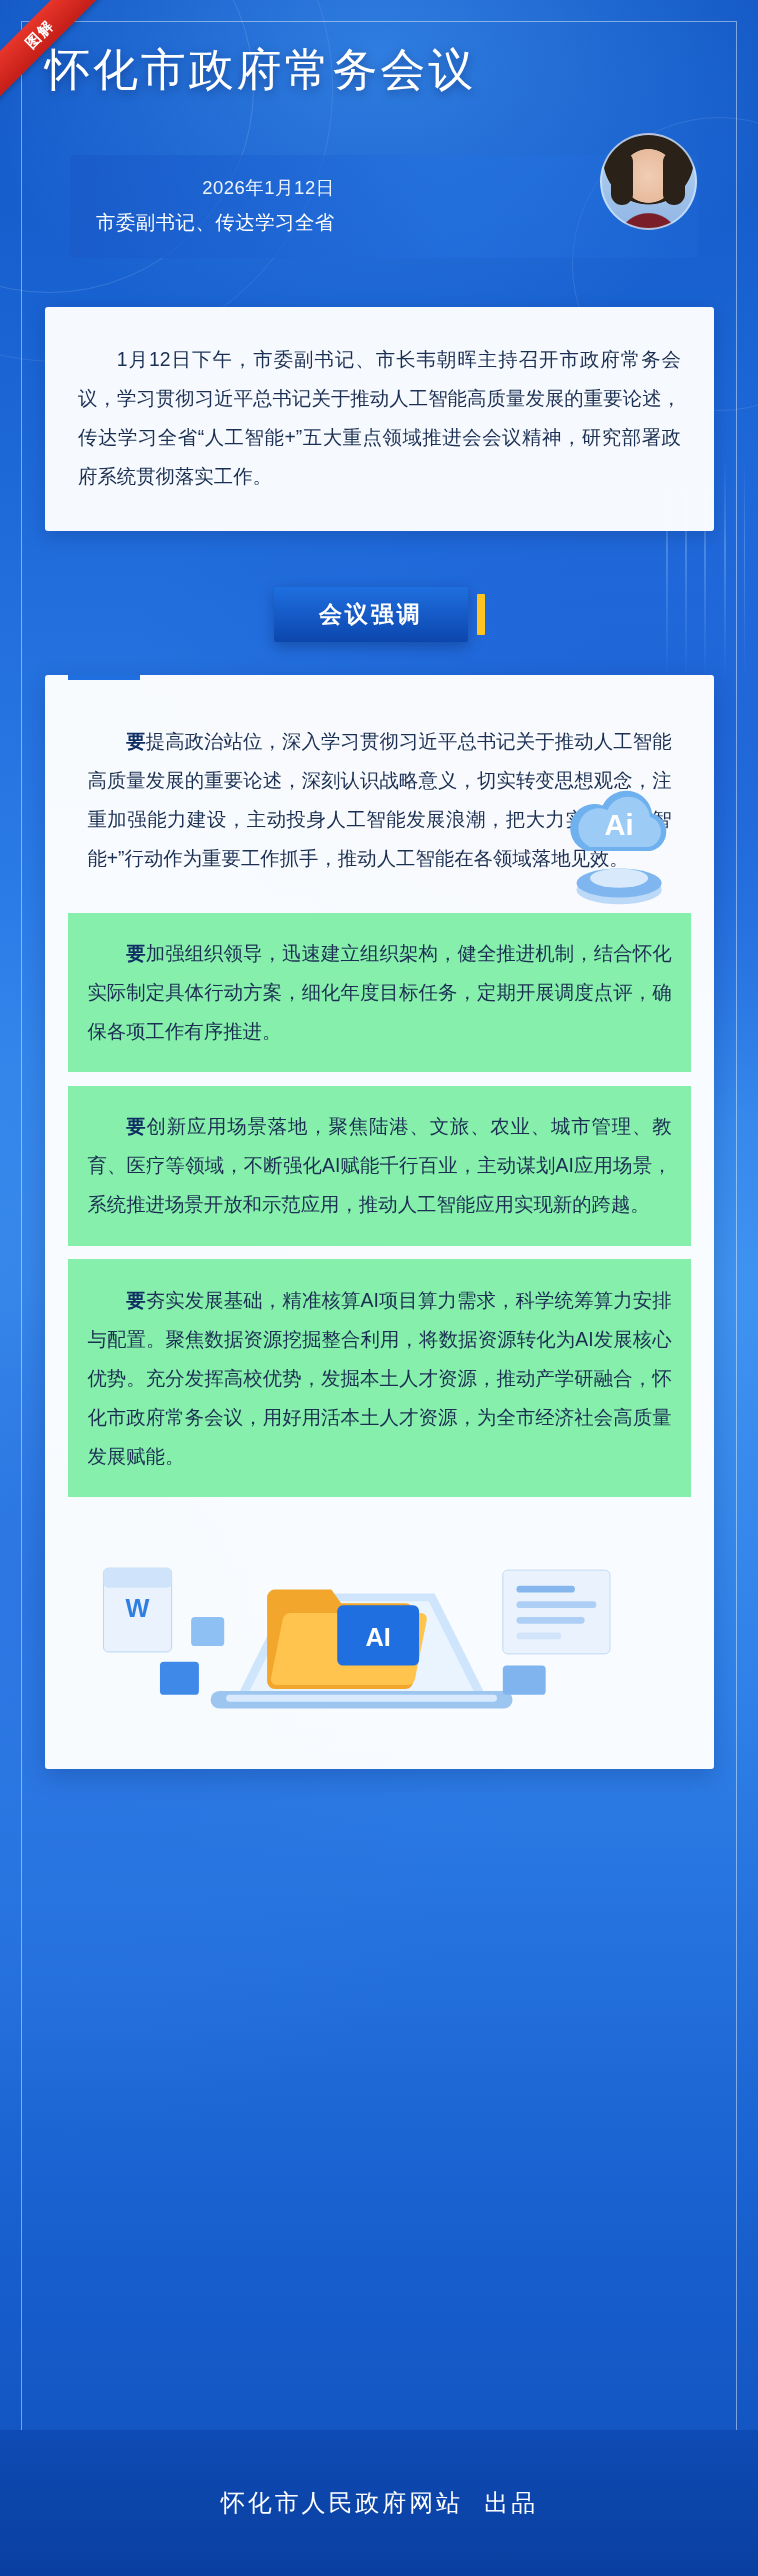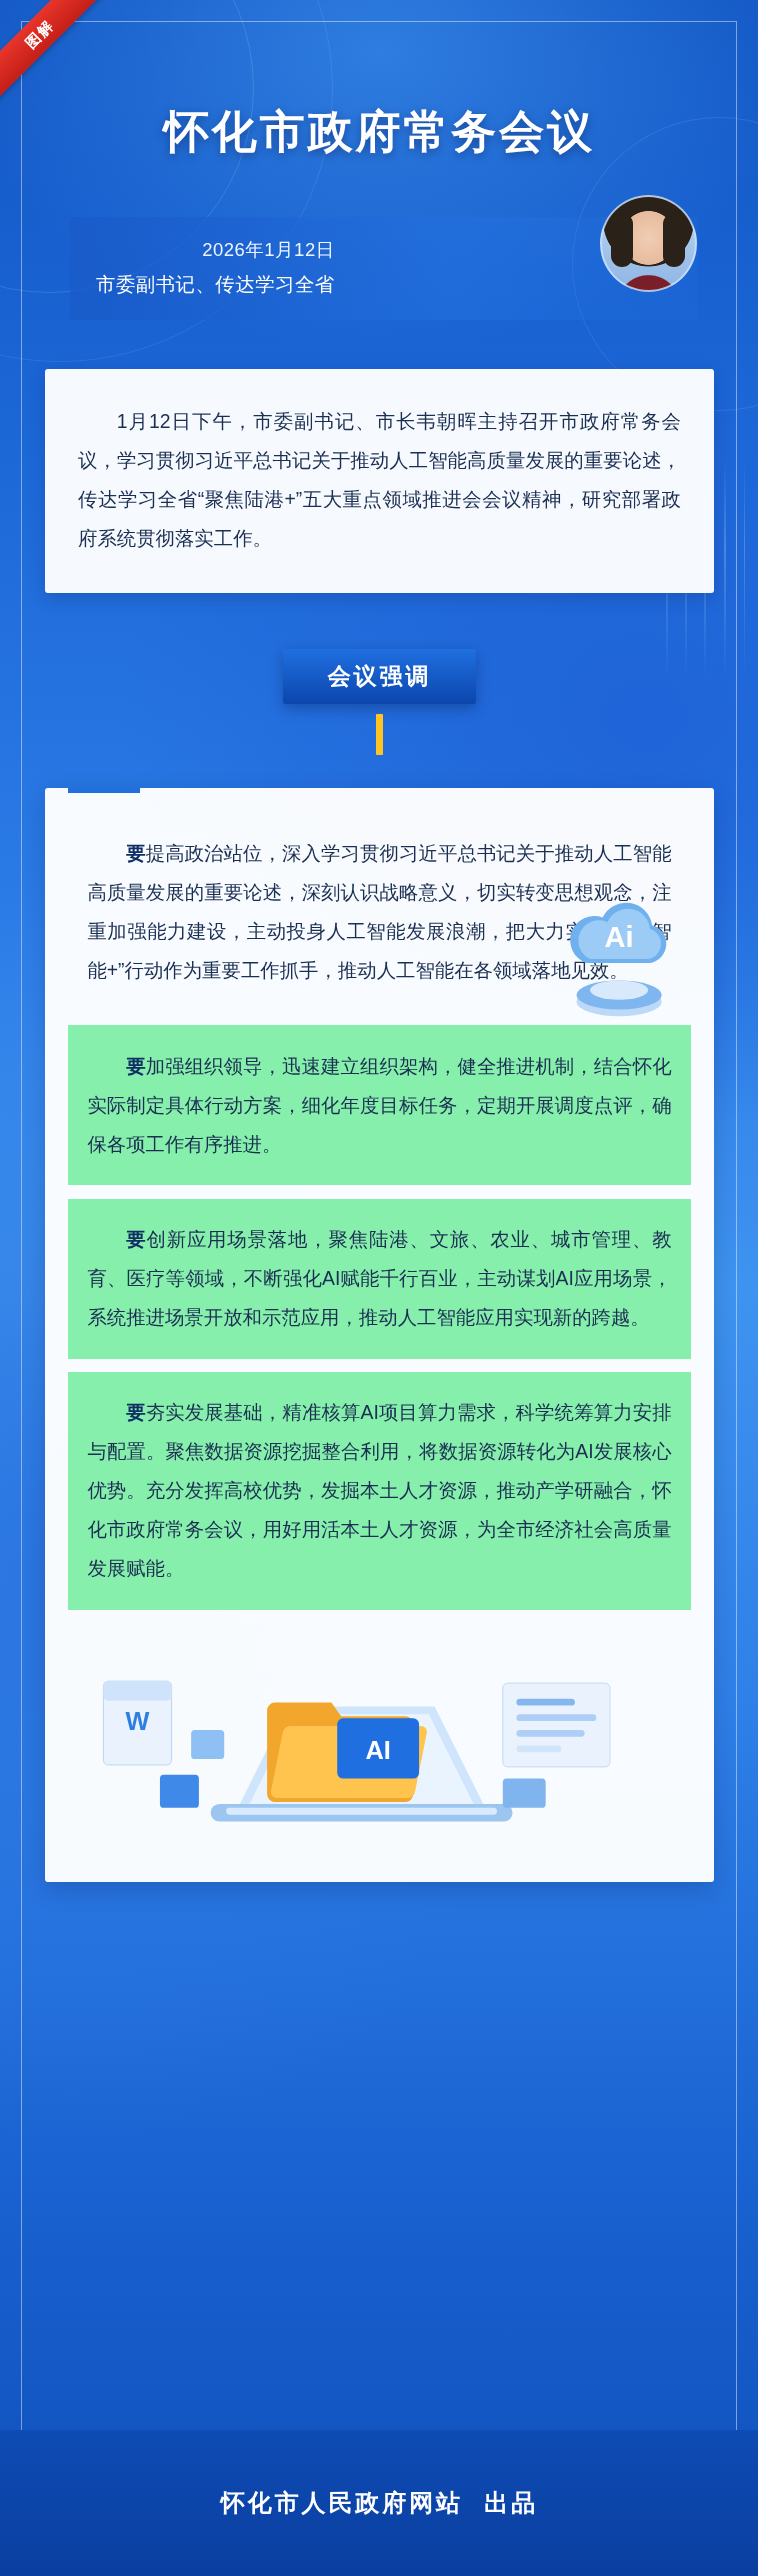--- a/index.html
+++ b/index.html
@@ -81,25 +81,25 @@
 
   .content {
     position: relative;
     z-index: 3;
     padding: 0 45px;
     box-sizing: border-box;
     width: 759px;
   }
 
   .title {
-    margin-top: 102px;
-    text-align: center;
+    margin-top: 40px;
+    text-align: left;
     color: #ffffff;
     font-size: 45px;
-    font-weight: 700;
+    font-weight: 400;
     letter-spacing: 2.9px;
     text-shadow: 0 2.9px 9.7px rgba(0,0,40,.35);
   }
 
   
   .meta-wrap {
     position: relative;
     margin-top: 47px;
     height: 119px;
   }
@@ -154,21 +154,20 @@
   }
   .summary p { margin: 0; text-indent: 2em; }
 
   
   .sec-head-wrap {
     margin-top: 56px;
     display: flex;
     justify-content: center;
     align-items: center;
     gap: 9.7px;
-    flex-direction: column;
   }
   .sec-head {
     background: linear-gradient(180deg, #1f6fe0 0%, #0c46ad 100%);
     color: #fff;
     font-size: 23px;
     font-weight: 700;
     letter-spacing: 2.9px;
     padding: 11.7px 45px 12.6px;
     border-radius: 1.9px;
     box-shadow: 0 4.9px 13.6px rgba(0,15,60,.3);
@@ -232,21 +231,21 @@
     left: 0; right: 0; bottom: 0;
     height: 146px;
     background: linear-gradient(180deg, #0e4bb4 0%, #0a3fa0 100%);
     display: flex;
     align-items: center;
     justify-content: center;
     color: #ffffff;
     font-size: 24px;
     letter-spacing: 2.9px;
     z-index: 4;
-    font-weight: 700;
+    font-weight: 400;
   }
   .footer .sep { display: inline-block; width: 21.4px; }
 </style>
 </head>
 <body>
 
 <div class="poster">
 
   <div class="arc a1"></div>
   <div class="arc a2"></div>
@@ -274,21 +273,21 @@
         <div>2026年1月12日</div>
         <div class="line2">市委副书记、传达学习全省</div>
       </div>
       <div class="avatar">
         <div class="hair-l"></div>
         <div class="hair-r"></div>
       </div>
     </div>
 
     <div class="summary">
-      <p>1月12日下午，市委副书记、市长韦朝晖主持召开市政府常务会议，学习贯彻习近平总书记关于推动人工智能高质量发展的重要论述，传达学习全省“聚焦陆港+”五大重点领域推进会会议精神，研究部署政府系统贯彻落实工作。</p>
+      <p>1月12日下午，市委副书记、市长韦朝晖主持召开市政府常务会议，学习贯彻习近平总书记关于推动人工智能高质量发展的重要论述，传达学习全省“人工智能+”五大重点领域推进会会议精神，研究部署政府系统贯彻落实工作。</p>
     </div>
 
     <div class="sec-head-wrap">
       <div class="sec-head">会议强调</div>
       <div class="sec-tick"></div>
     </div>
 
     <div class="panel">
       <div class="panel-tab"></div>
 

